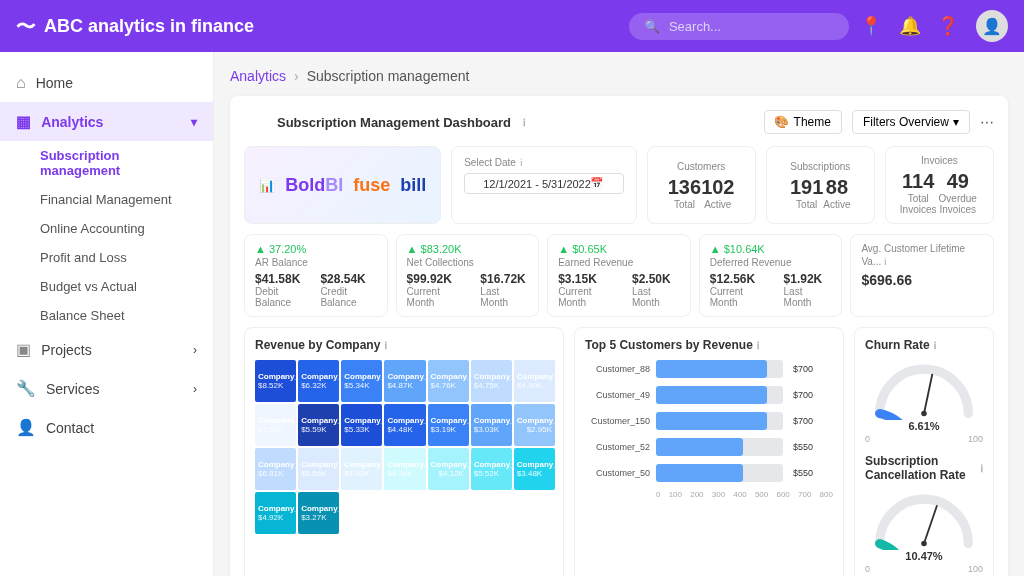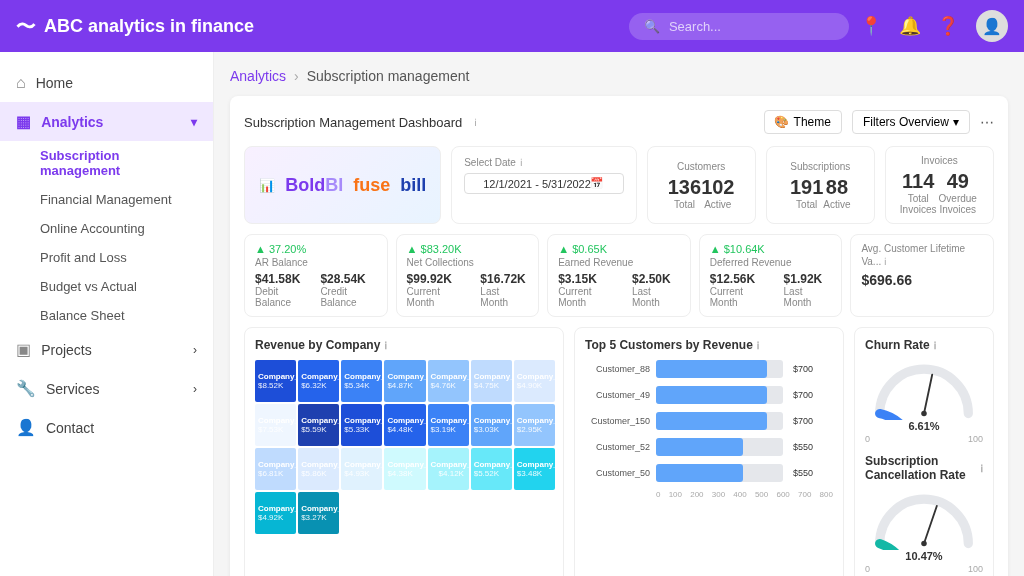--- a/index.html
+++ b/index.html
@@ -98,21 +98,21 @@
       border-radius: 8px;
       padding: 14px;
       box-shadow: 0 1px 4px rgba(0,0,0,0.07);
     }
     .dashboard-header {
       display: flex;
       align-items: center;
       justify-content: space-between;
       margin-bottom: 12px;
     }
-    .dashboard-title { font-size: 13px; font-weight: 400; color: #333; display: flex; align-items: center; gap: 12px; }
+    .dashboard-title { font-size: 13px; font-weight: 700; color: #333; display: flex; align-items: center; gap: 12px; margin-left: 33px; }
     .dashboard-actions { display: flex; gap: 10px; align-items: center; font-size: 12px; color: #555; }
     .btn-sm { padding: 4px 10px; border: 1px solid #ddd; border-radius: 4px; background: white; font-size: 12px; cursor: pointer; display: flex; align-items: center; gap: 4px; }
 
     
     .top-row { display: flex; gap: 10px; margin-bottom: 10px; align-items: stretch; }
 
     .logo-card {
       background: linear-gradient(135deg, #f8f0ff 0%, #e8f4ff 100%);
       border: 1px solid #eee;
       border-radius: 8px;
@@ -483,21 +483,21 @@
                 <div style="background: rgb(59, 130, 246); color: white; font-size: 8px; padding: 3px; border-radius: 2px; overflow: hidden; display: flex; flex-direction: column; justify-content: center;">
                   <div style="font-weight:600;">Company_7</div>
                   <div style="opacity:0.9;">$3.19K</div>
                 </div>
                 <div style="background: rgb(96, 165, 250); color: white; font-size: 8px; padding: 3px; border-radius: 2px; overflow: hidden; display: flex; flex-direction: column; justify-content: center;">
                   <div style="font-weight:600;">Company_10</div>
                   <div style="opacity:0.9;">$3.03K</div>
                 </div>
                 <div style="background: rgb(147, 197, 253); color: white; font-size: 8px; padding: 3px; border-radius: 2px; overflow: hidden; display: flex; flex-direction: column; justify-content: center;">
                   <div style="font-weight:600;">Company_23</div>
-                  <div style="opacity:0.9;">$2.95K</div>
+                  <div style="opacity:0.9;text-align:right;">$2.95K</div>
                 </div>
                 <div style="background: rgb(191, 219, 254); color: white; font-size: 8px; padding: 3px; border-radius: 2px; overflow: hidden; display: flex; flex-direction: column; justify-content: center;">
                   <div style="font-weight:600;">Company_19</div>
                   <div style="opacity:0.9;">$6.81K</div>
                 </div>
                 <div style="background: rgb(219, 234, 254); color: white; font-size: 8px; padding: 3px; border-radius: 2px; overflow: hidden; display: flex; flex-direction: column; justify-content: center;">
                   <div style="font-weight:600;">Company_16</div>
                   <div style="opacity:0.9;">$5.86K</div>
                 </div>
                 <div style="background: rgb(224, 242, 254); color: white; font-size: 8px; padding: 3px; border-radius: 2px; overflow: hidden; display: flex; flex-direction: column; justify-content: center;">

